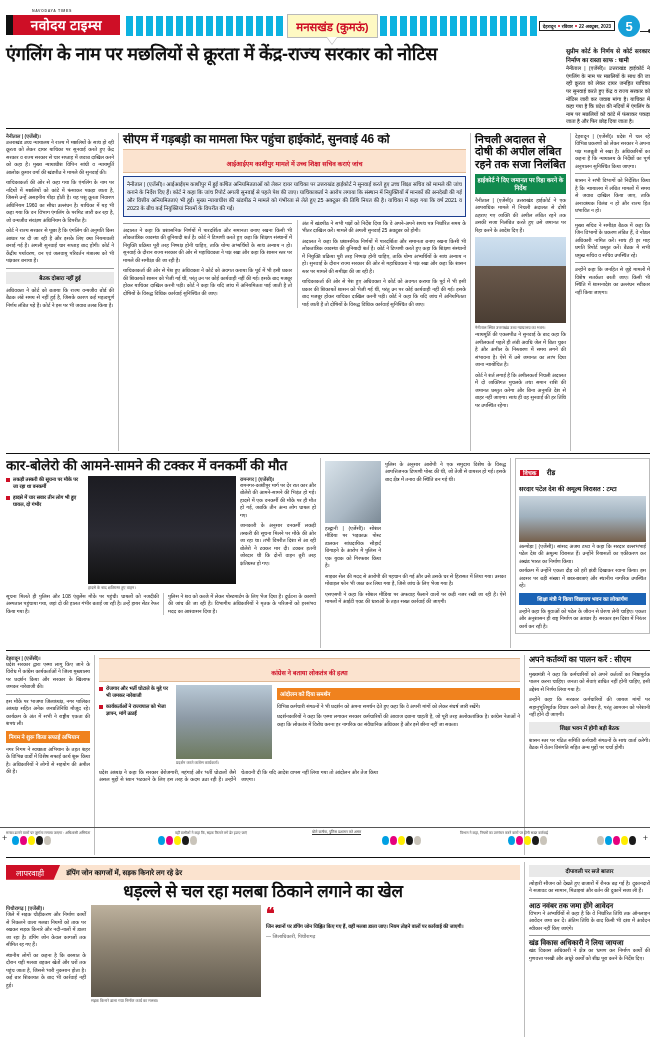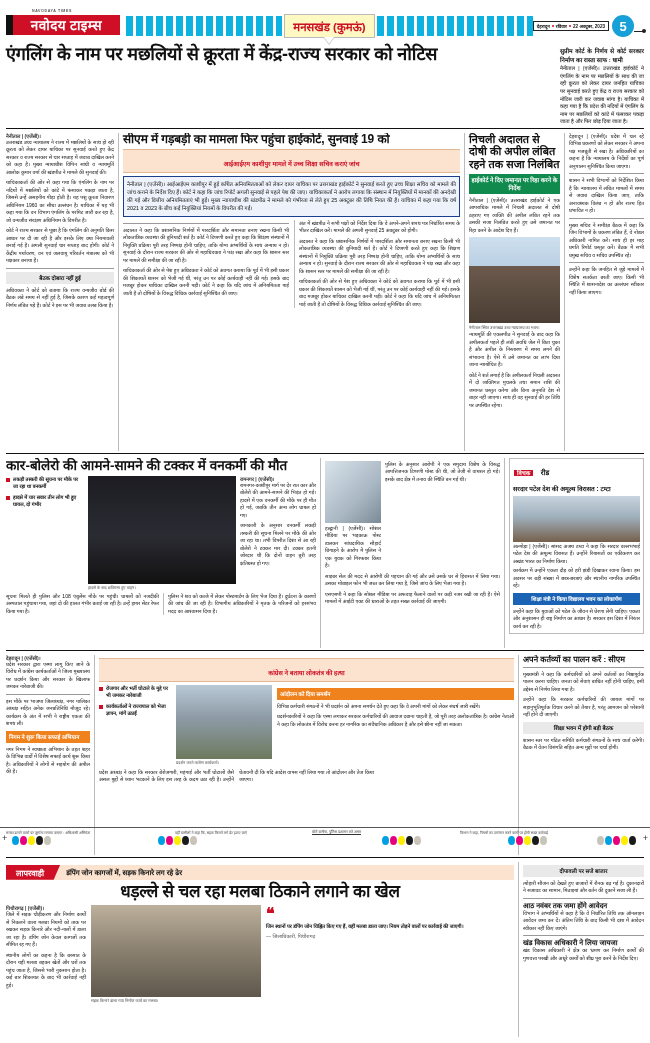--- a/index.html
+++ b/index.html
@@ -1,21 +1,21 @@
 <!DOCTYPE html>
 <html><head>
 <meta charset="utf-8">
 <style>
   * { box-sizing: border-box; margin:0; padding:0; }
   html,body { background:#fff; }
   body {
     width:650px; height:1043px; position:relative; overflow:hidden;
     font-family:"Liberation Sans", sans-serif; color:#111;
   }
-  .page { width:650px; height:849px; position:relative; padding:4px 6px 0 6px; }
+  .page { width:650px; height:849px; position:relative; padding:4px 0 0 6px; }
 
   
   .masthead { height:38px; position:relative; display:flex; align-items:center; }
   .logo-wrap { position:relative; width:120px; height:34px; flex:0 0 auto; }
   .logo-en { font-size:3.6px; letter-spacing:.6px; font-weight:bold; color:#555; position:absolute; top:3px; left:26px;}
   .logo-box { position:absolute; top:9px; left:0; width:114px; height:20px; background:#ce0f26;
               border-left:7px solid #111; display:flex; align-items:center; justify-content:center; }
   .logo-hi { color:#fff; font-weight:bold; font-size:13.5px; letter-spacing:.4px; font-family:"Liberation Sans", sans-serif; }
   .bars { flex:1 1 auto; height:20px; margin-top:6px;
           background:repeating-linear-gradient(90deg,#0db2e0 0 7px,#fff 7px 10px); }
@@ -75,21 +75,21 @@
   .ph-night { background:linear-gradient(180deg,#1c1c22 0%,#2b2b33 55%,#111 100%); }
   .ph-rally { background:linear-gradient(180deg,#b9c9d6 0%,#8d9aa6 45%,#6d7a5e 100%); }
   .ph-rubble { background:linear-gradient(180deg,#bdb19d 0%,#8e8473 45%,#5e574b 100%); }
   .ph-phone  { background:linear-gradient(135deg,#d9e3ea 0%,#aab8c4 60%,#7c8a96 100%); }
   .ph-group  { background:linear-gradient(180deg,#c8d4de 0%,#9fb0bd 45%,#76604c 100%); }
 
   .bullets { font-size:5px; line-height:1.45; }
   .bullets li { list-style:none; margin-bottom:4px; padding-left:7px; position:relative; font-weight:bold; }
   .bullets li:before { content:""; position:absolute; left:0; top:2px; width:4px;height:4px;background:#ce0f26; }
 
-  .redtag { display:inline-block; background:#ce0f26; color:#fff; font-weight:bold; font-size:8px;
+  .redtag { display:inline-block; background:#ce0f26; color:#fff; font-weight:normal; font-size:8px;
             padding:2px 16px 2px 10px; clip-path:polygon(0 0,100% 0,88% 100%,0 100%); }
   .tag-row { display:flex; align-items:center; background:#fbe3cf; margin:3px 0; }
   .tag-row .t-txt { font-size:7px; font-weight:bold; padding-left:6px; }
 
   .bigline { font-size:17px; font-weight:bold; line-height:1.1; letter-spacing:-.2px; }
   .midline { font-size:13.5px; font-weight:bold; line-height:1.12; }
 
   .quote-mark { color:#ce0f26; font-size:16px; font-weight:bold; line-height:.8; }
 
   .readbox-head { border:.8px solid #bbb; border-bottom:none; padding:2px 4px; }
@@ -152,21 +152,21 @@
         <p>उत्तराखंड उच्च न्यायालय ने राज्य में मछलियों के साथ हो रही क्रूरता को लेकर दायर याचिका पर सुनवाई करते हुए केंद्र सरकार व राज्य सरकार से चार सप्ताह में जवाब दाखिल करने को कहा है। मुख्य न्यायाधीश विपिन सांघी व न्यायमूर्ति आलोक कुमार वर्मा की खंडपीठ ने मामले की सुनवाई की।</p>
         <p>याचिकाकर्ता की ओर से कहा गया कि एंगलिंग के नाम पर नदियों में मछलियों को कांटे में फंसाकर पकड़ा जाता है, जिससे उन्हें असहनीय पीड़ा होती है। यह पशु क्रूरता निवारण अधिनियम 1960 का सीधा उल्लंघन है। याचिका में यह भी कहा गया कि वन विभाग एंगलिंग के परमिट जारी कर रहा है, जो वन्यजीव संरक्षण अधिनियम के विपरीत है।</p>
         <p>कोर्ट ने राज्य सरकार से पूछा है कि एंगलिंग की अनुमति किस आधार पर दी जा रही है और इसके लिए क्या नियमावली बनाई गई है। अगली सुनवाई चार सप्ताह बाद होगी। कोर्ट ने केंद्रीय पर्यावरण, वन एवं जलवायु परिवर्तन मंत्रालय को भी पक्षकार बनाया है।</p>
       </div>
       <div class="rule-thin"></div>
       <div class="gray-head">बैठक दोबारा नहीं हुई</div>
       <div class="body-txt">अधिवक्ता ने कोर्ट को बताया कि राज्य वन्यजीव बोर्ड की बैठक लंबे समय से नहीं हुई है, जिसके कारण कई महत्वपूर्ण निर्णय लंबित पड़े हैं। कोर्ट ने इस पर भी जवाब तलब किया है।</div>
     </div>
 
     <div class="col c2 vline" style="padding-left:4px;">
-      <div class="sub-head">सीएम में गड़बड़ी का मामला फिर पहुंचा हाईकोर्ट, सुनवाई 19 को</div>
+      <div class="sub-head">सीएम में गड़बड़ी का मामला फिर पहुंचा हाईकोर्ट, सुनवाई 46 को</div>
       <div class="peach-band">
         <span>आईआईएम काशीपुर मामले में उच्च शिक्षा सचिव कराएं जांच</span>
       </div>
       <div class="box-blue">
         <div class="body-txt t6">नैनीताल | (एजेंसी)। आईआईएम काशीपुर में हुई कथित अनियमितताओं को लेकर दायर याचिका पर उत्तराखंड हाईकोर्ट ने सुनवाई करते हुए उच्च शिक्षा सचिव को मामले की जांच कराने के निर्देश दिए हैं। कोर्ट ने कहा कि जांच रिपोर्ट अगली सुनवाई से पहले पेश की जाए। याचिकाकर्ता ने आरोप लगाया कि संस्थान में नियुक्तियों में मानकों की अनदेखी की गई और वित्तीय अनियमितताएं भी हुईं। मुख्य न्यायाधीश की खंडपीठ ने मामले को गंभीरता से लेते हुए 25 अक्टूबर की तिथि नियत की है। याचिका में कहा गया कि वर्ष 2021 व 2023 के बीच कई नियुक्तियां नियमों के विपरीत की गईं।</div>
       </div>
       <div style="display:flex; gap:5px; margin-top:3px;">
         <div style="flex:1 1 50%;">
           <div class="rule-thin"></div>
           <div class="body-txt">अदालत ने कहा कि प्रशासनिक निर्णयों में पारदर्शिता और समानता बनाए रखना किसी भी लोकतांत्रिक व्यवस्था की बुनियादी शर्त है। कोर्ट ने टिप्पणी करते हुए कहा कि शिक्षण संस्थानों में नियुक्ति प्रक्रिया पूरी तरह निष्पक्ष होनी चाहिए, ताकि योग्य अभ्यर्थियों के साथ अन्याय न हो। सुनवाई के दौरान राज्य सरकार की ओर से महाधिवक्ता ने पक्ष रखा और कहा कि शासन स्तर पर मामले की समीक्षा की जा रही है।</div>

